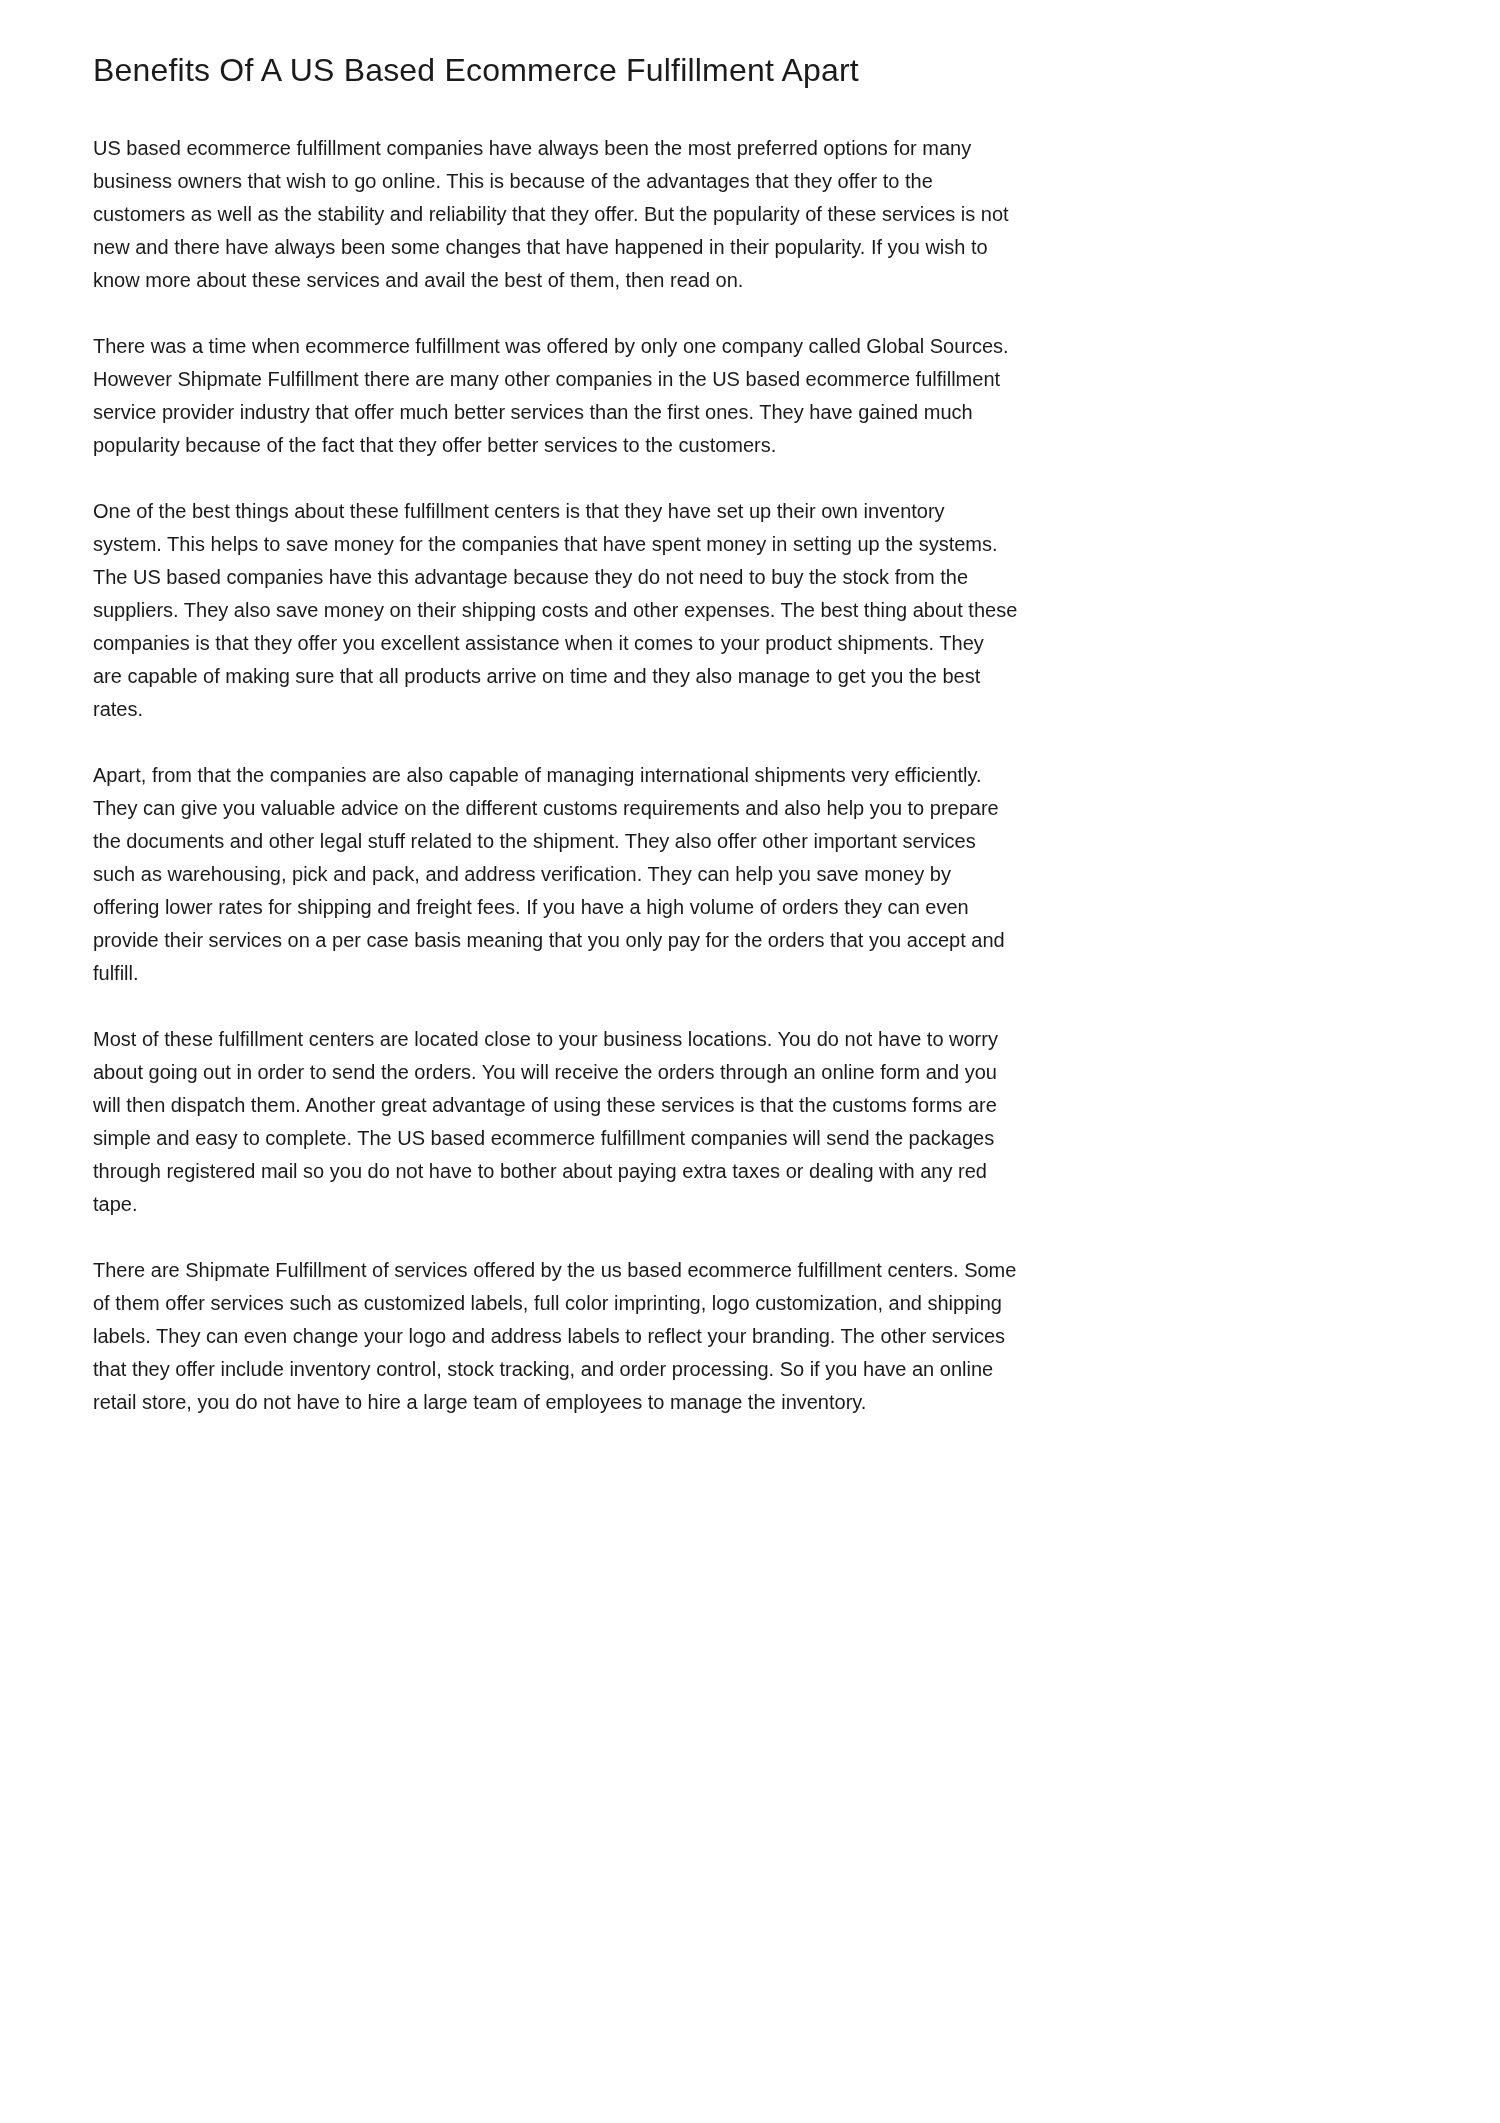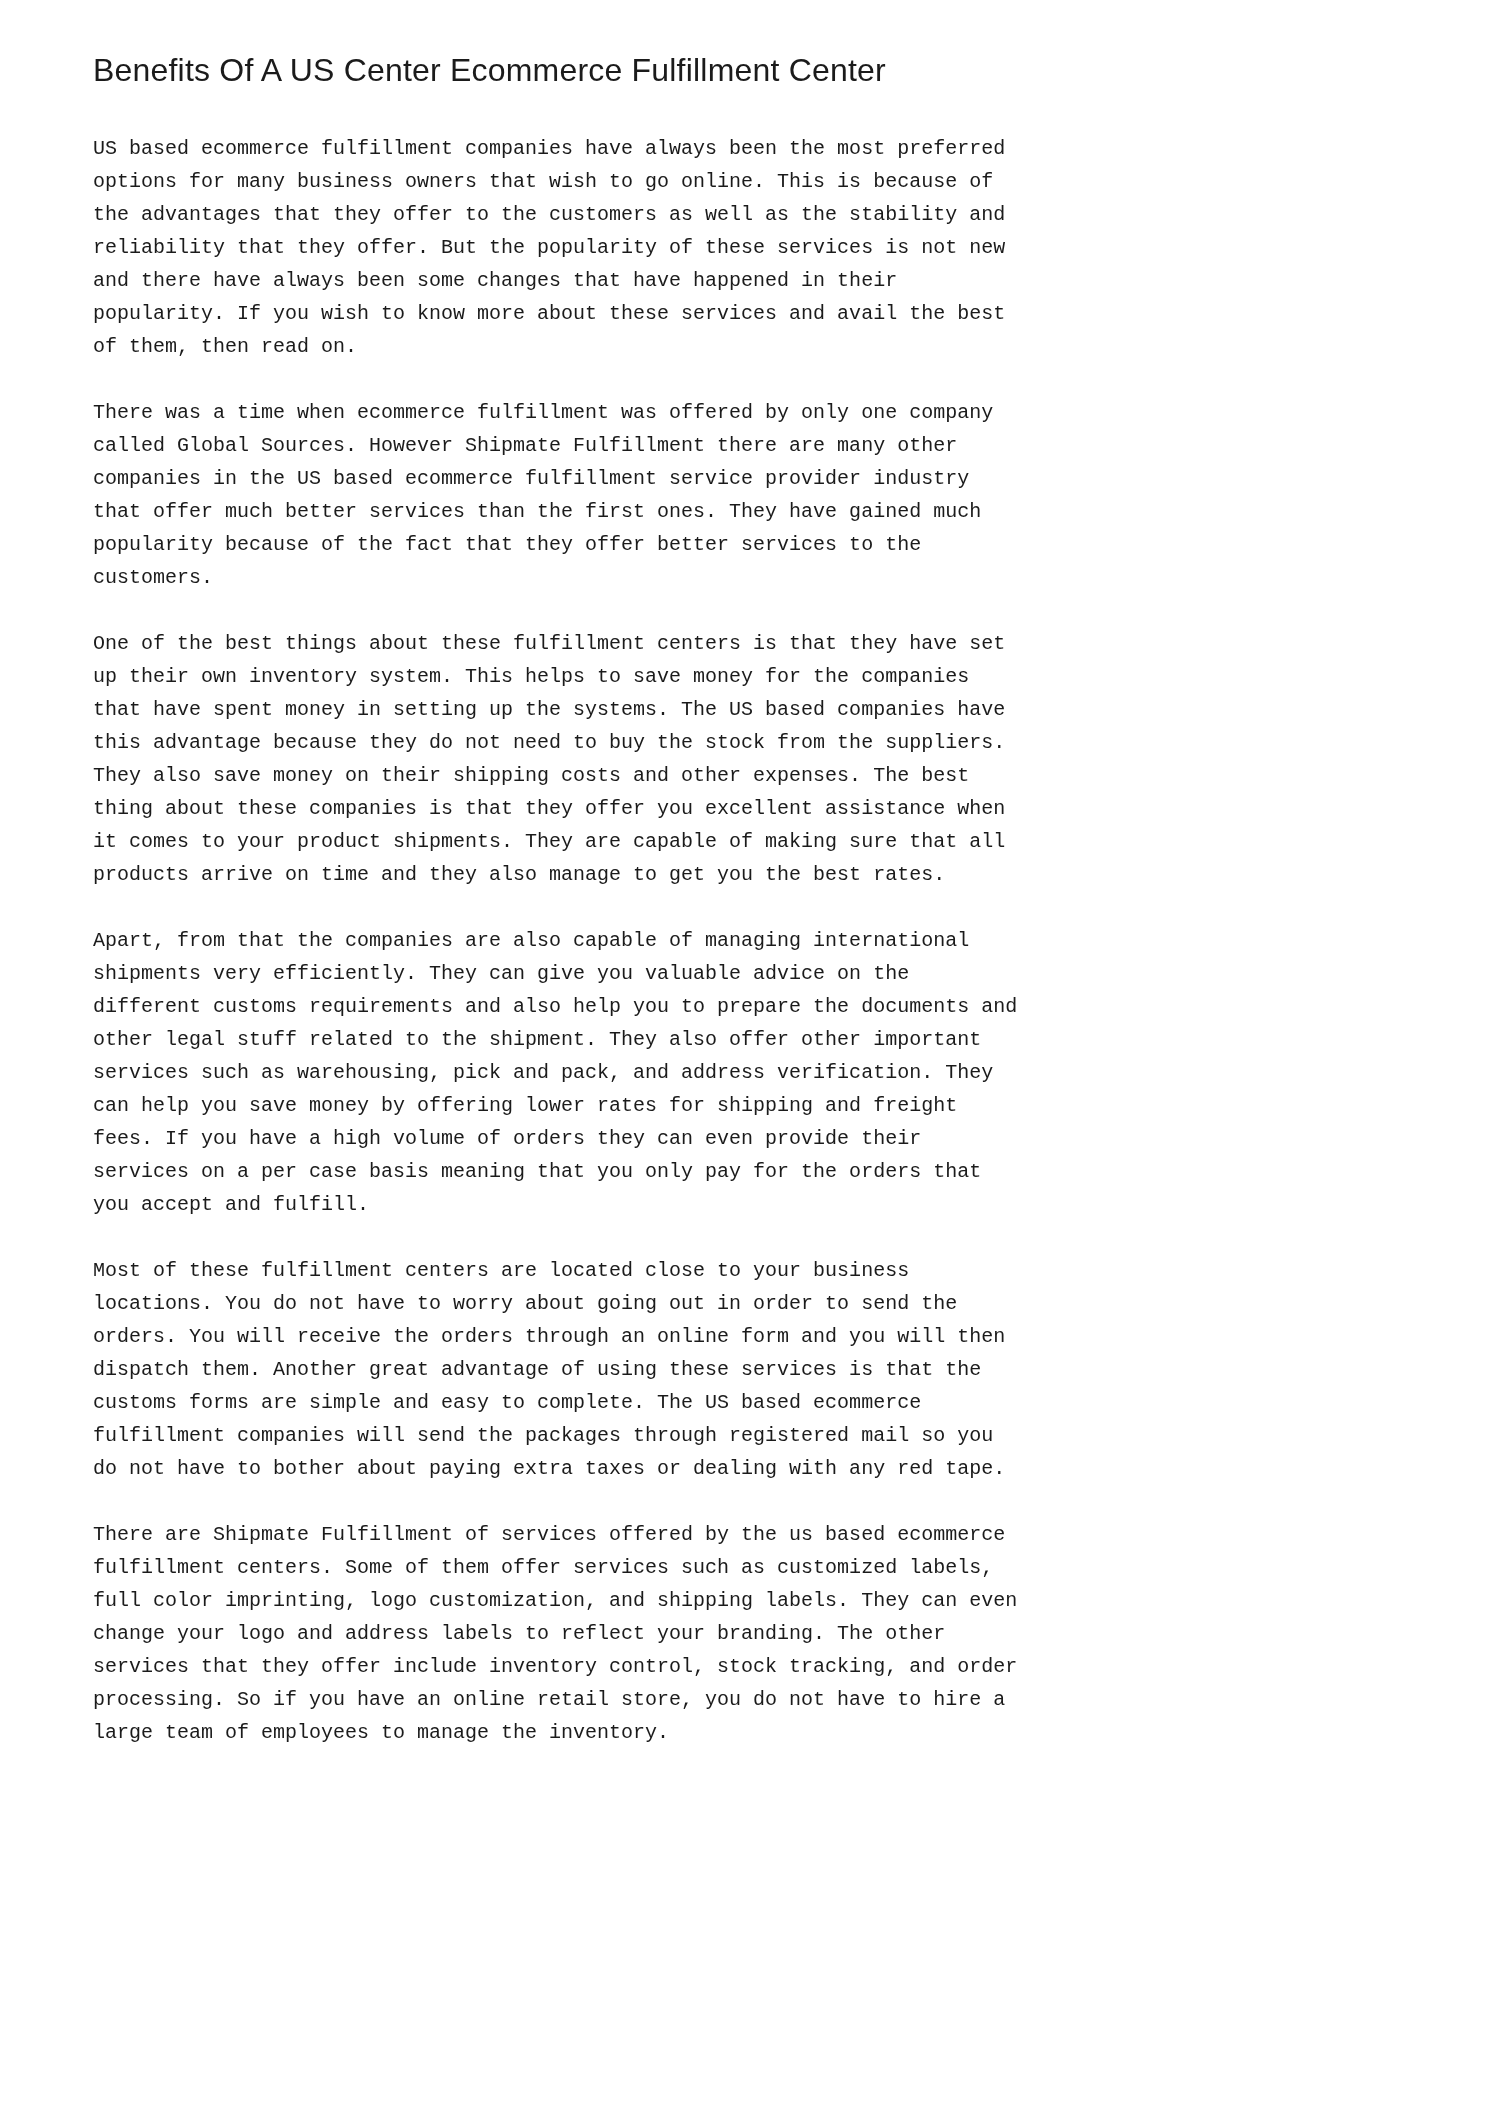--- a/index.html
+++ b/index.html
@@ -26,27 +26,26 @@
     line-height: 1.25;
     color: #1b1b1b;
     letter-spacing: 0.2px;
   }
   .article p {
     margin: 0 0 33px 0;
     width: 925px;
     font-size: 20px;
     line-height: 33px;
     color: #1b1b1b;
-    font-family: Liberation Mono, monospace;
   }
 </style>
 </head>
 <body>
 
 <div class="article">
-  <h1>Benefits Of A US Center Ecommerce Fulfillment Center</h1>
+  <h1>Benefits Of A US Based Ecommerce Fulfillment Apart</h1>
   <p>US based ecommerce fulfillment companies have always been the most preferred options for many business owners that wish to go online. This is because of the advantages that they offer to the customers as well as the stability and reliability that they offer. But the popularity of these services is not new and there have always been some changes that have happened in their popularity. If you wish to know more about these services and avail the best of them, then read on.</p>
   <p>There was a time when ecommerce fulfillment was offered by only one company called Global Sources. However Shipmate Fulfillment there are many other companies in the US based ecommerce fulfillment service provider industry that offer much better services than the first ones. They have gained much popularity because of the fact that they offer better services to the customers.</p>
   <p>One of the best things about these fulfillment centers is that they have set up their own inventory system. This helps to save money for the companies that have spent money in setting up the systems. The US based companies have this advantage because they do not need to buy the stock from the suppliers. They also save money on their shipping costs and other expenses. The best thing about these companies is that they offer you excellent assistance when it comes to your product shipments. They are capable of making sure that all products arrive on time and they also manage to get you the best rates.</p>
   <p>Apart, from that the companies are also capable of managing international shipments very efficiently. They can give you valuable advice on the different customs requirements and also help you to prepare the documents and other legal stuff related to the shipment. They also offer other important services such as warehousing, pick and pack, and address verification. They can help you save money by offering lower rates for shipping and freight fees. If you have a high volume of orders they can even provide their services on a per case basis meaning that you only pay for the orders that you accept and fulfill.</p>
   <p>Most of these fulfillment centers are located close to your business locations. You do not have to worry about going out in order to send the orders. You will receive the orders through an online form and you will then dispatch them. Another great advantage of using these services is that the customs forms are simple and easy to complete. The US based ecommerce fulfillment companies will send the packages through registered mail so you do not have to bother about paying extra taxes or dealing with any red tape.</p>
   <p>There are Shipmate Fulfillment of services offered by the us based ecommerce fulfillment centers. Some of them offer services such as customized labels, full color imprinting, logo customization, and shipping labels. They can even change your logo and address labels to reflect your branding. The other services that they offer include inventory control, stock tracking, and order processing. So if you have an online retail store, you do not have to hire a large team of employees to manage the inventory.</p>
 </div>
 
 </body></html>

